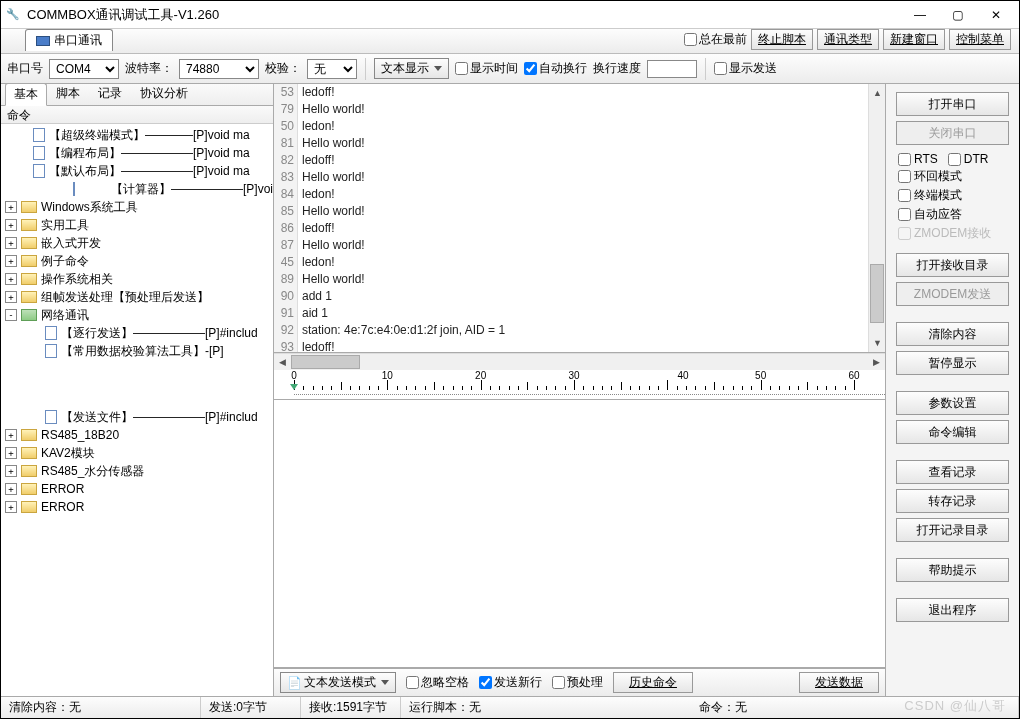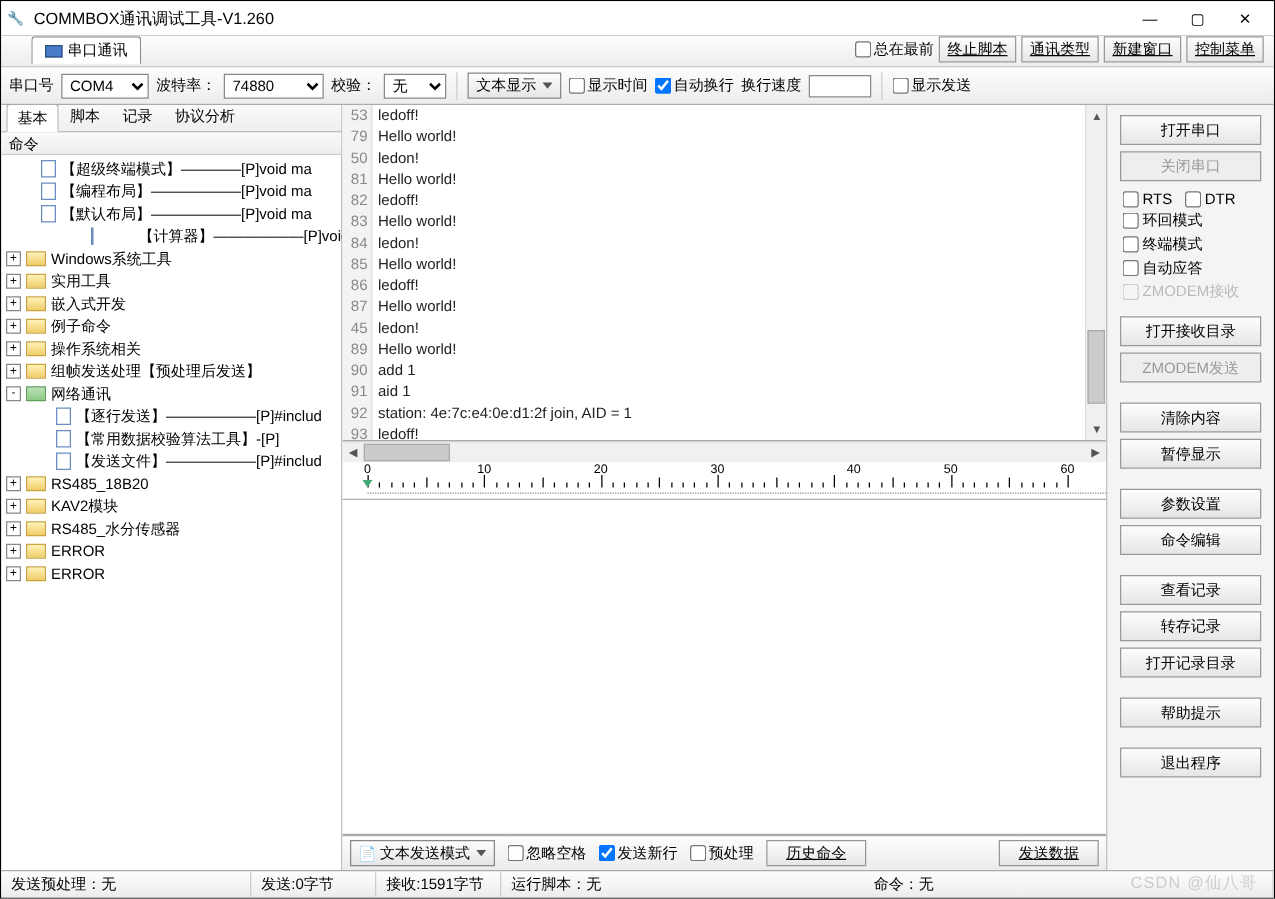--- a/index.html
+++ b/index.html
@@ -203,21 +203,21 @@
           <div class="tree-item" style="padding-left: 28px;">
             <span class="expander none"></span>
             <span class="tree-icon doc"></span>
             <span class="tree-text">【逐行发送】——————[P]#includ</span>
           </div>
           <div class="tree-item" style="padding-left: 28px;">
             <span class="expander none"></span>
             <span class="tree-icon doc"></span>
             <span class="tree-text">【常用数据校验算法工具】-[P]</span>
           </div>
-          <div class="tree-item" style="padding-left: 28px;">
+          <div class="tree-item" style="padding-left: 28px; margin-top: 48px;">
             <span class="expander none"></span>
             <span class="tree-icon doc"></span>
             <span class="tree-text">【发送文件】——————[P]#includ</span>
           </div>
           <div class="tree-item" style="padding-left: 4px;">
             <span class="expander">+</span>
             <span class="tree-icon folder"></span>
             <span class="tree-text">RS485_18B20</span>
           </div>
           <div class="tree-item" style="padding-left: 4px;">
@@ -439,21 +439,21 @@
       <button class="r-btn">转存记录</button>
       <button class="r-btn">打开记录目录</button>
       <div class="r-spacer"></div>
       <button class="r-btn">帮助提示</button>
       <div class="r-spacer"></div>
       <button class="r-btn">退出程序</button>
     </div>
   </div>
 
   <div class="statusbar">
-    <div class="status-cell" style="width:200px">发送预处理：无</div>
+    <div class="status-cell" style="width:200px">清除内容：无</div>
     <div class="status-cell" style="width:100px">发送:0字节</div>
     <div class="status-cell" style="width:100px">接收:1591字节</div>
     <div class="status-cell" style="width:290px;border-right:none">运行脚本：无</div>
     <div class="status-cell" style="flex:1">命令：无</div>
   </div>
 </div>
 
 <div class="watermark">CSDN @仙八哥</div>
 
 </body></html>

